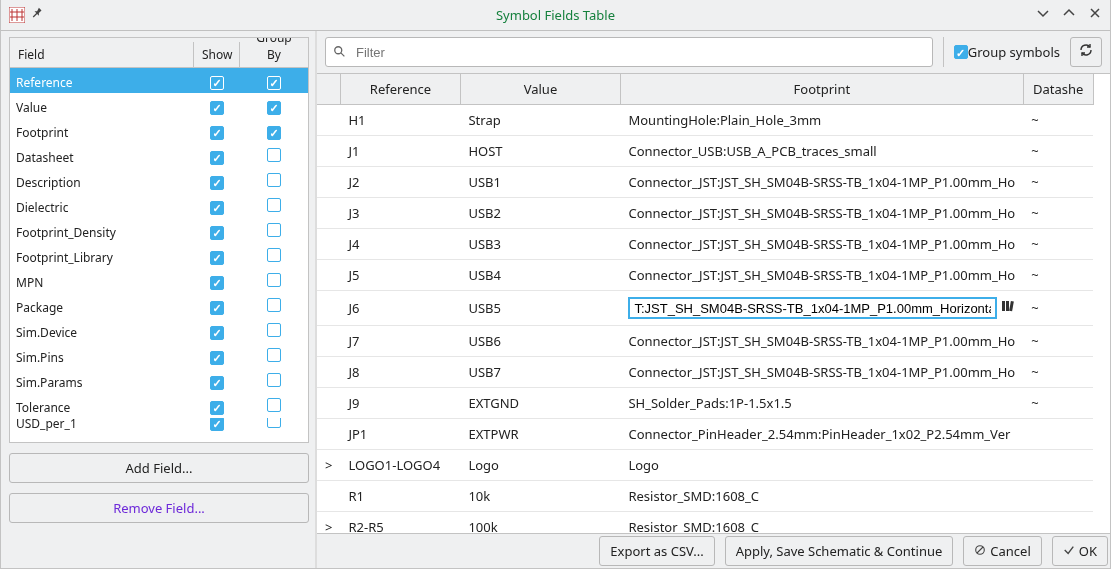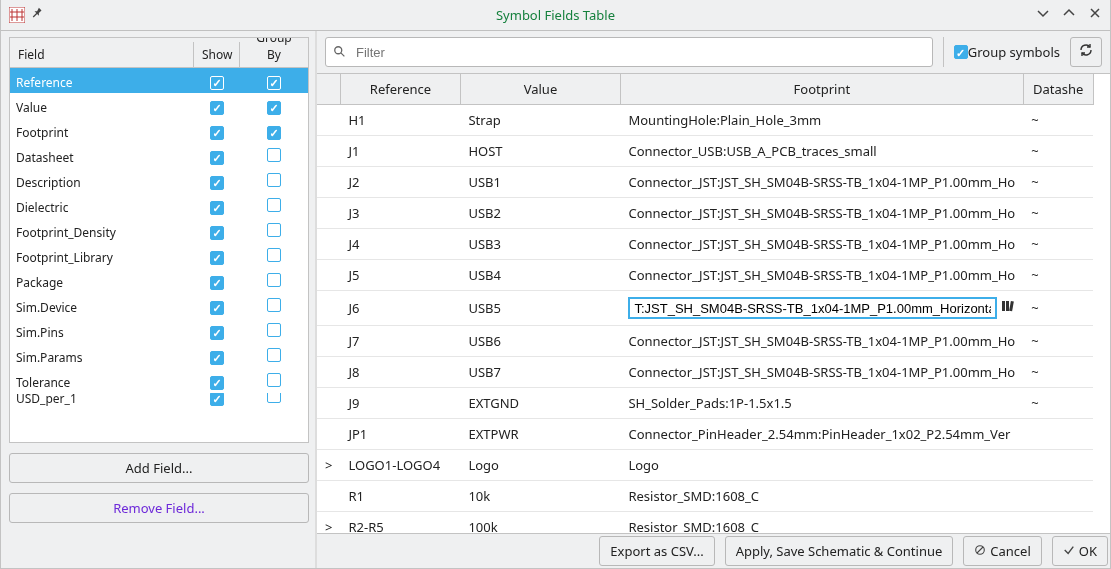--- a/index.html
+++ b/index.html
@@ -334,20 +334,25 @@
               <div class="col-field">Footprint_Density</div>
               <div class="col-show"><span class="checkbox checked"></span></div>
               <div class="col-group"><span class="checkbox"></span></div>
             </div>
             <div class="ft-row">
               <div class="col-field">Footprint_Library</div>
               <div class="col-show"><span class="checkbox checked"></span></div>
               <div class="col-group"><span class="checkbox"></span></div>
             </div>
             <div class="ft-row">
+              <div class="col-field">MPN</div>
+              <div class="col-show"><span class="checkbox checked"></span></div>
+              <div class="col-group"><span class="checkbox"></span></div>
+            </div>
+            <div class="ft-row">
               <div class="col-field">Package</div>
               <div class="col-show"><span class="checkbox checked"></span></div>
               <div class="col-group"><span class="checkbox"></span></div>
             </div>
             <div class="ft-row">
               <div class="col-field">Sim.Device</div>
               <div class="col-show"><span class="checkbox checked"></span></div>
               <div class="col-group"><span class="checkbox"></span></div>
             </div>
             <div class="ft-row">

